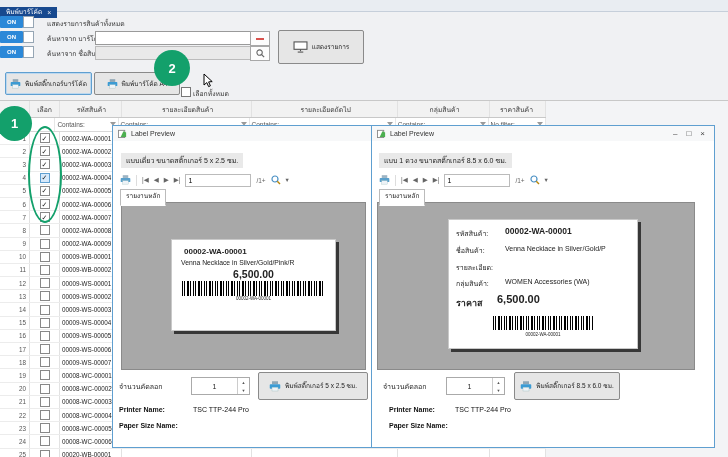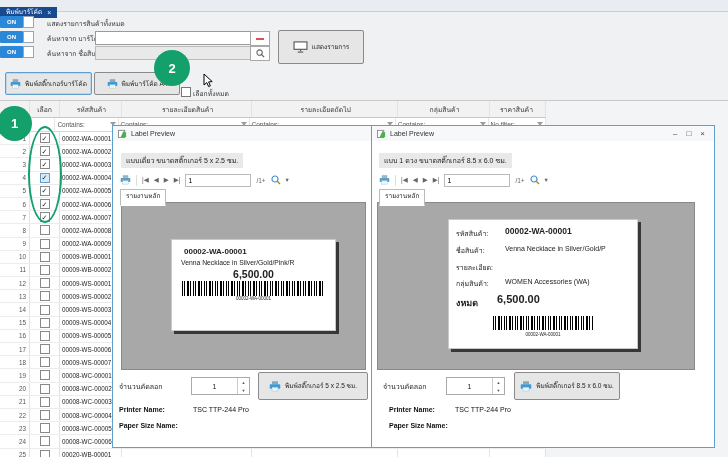--- a/index.html
+++ b/index.html
@@ -561,21 +561,21 @@
     <div class="pv" style="left:5px;width:316px">
       <div class="sticker" style="left:70px;top:16px;width:188px;height:128px">
         <div style="position:absolute;left:7px;top:8px;font-size:7px">รหัสสินค้า:</div>
         <div style="position:absolute;left:56px;top:6px;font-size:8.5px;font-weight:bold">00002-WA-00001</div>
         <div style="position:absolute;left:7px;top:25px;font-size:7px">ชื่อสินค้า:</div>
         <div style="position:absolute;left:56px;top:25px;font-size:7px;white-space:nowrap;overflow:hidden;width:130px">Venna Necklace in Silver/Gold/P</div>
         <div style="position:absolute;left:7px;top:42px;font-size:7px">รายละเอียด:</div>
         <div style="position:absolute;left:56px;top:42px;font-size:7px"></div>
         <div style="position:absolute;left:7px;top:58px;font-size:7px">กลุ่มสินค้า:</div>
         <div style="position:absolute;left:56px;top:58px;font-size:7px">WOMEN Accessories (WA)</div>
-        <div style="position:absolute;left:7px;top:76px;font-size:9px;font-weight:bold">งหมด</div>
+        <div style="position:absolute;left:7px;top:76px;font-size:9px;font-weight:bold">ราคาส</div>
         <div style="position:absolute;left:48px;top:73px;font-size:11px;font-weight:bold">6,500.00</div>
         <div class="bc" style="position:absolute;left:44px;top:96px;width:100px;height:14px"></div>
         <div class="cap" style="position:absolute;left:44px;top:112px;width:100px">00002-WA-00001</div>
       </div>
     </div>
     <div class="copies" style="left:11px">จำนวนคัดลอก</div>
     <div class="spin" style="left:74px">
       <div class="val">1</div>
       <div class="arr">
           <span>▲</span>

